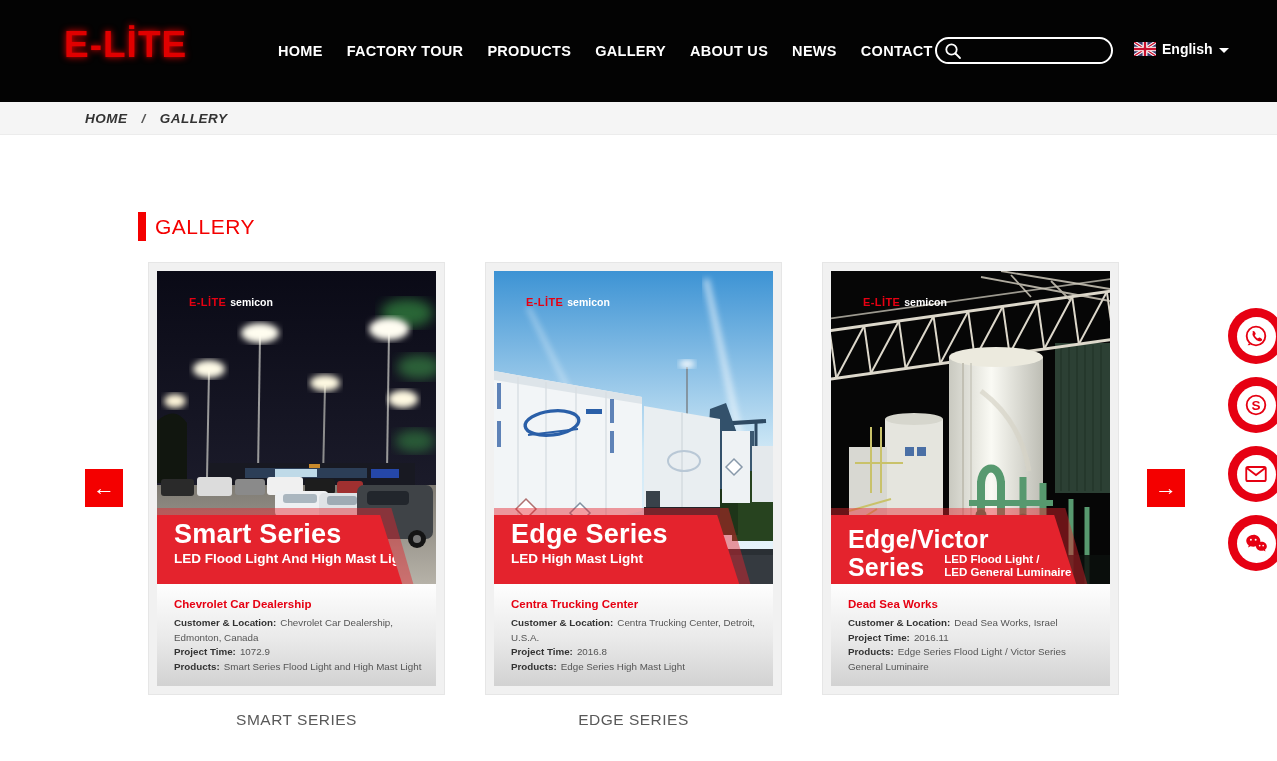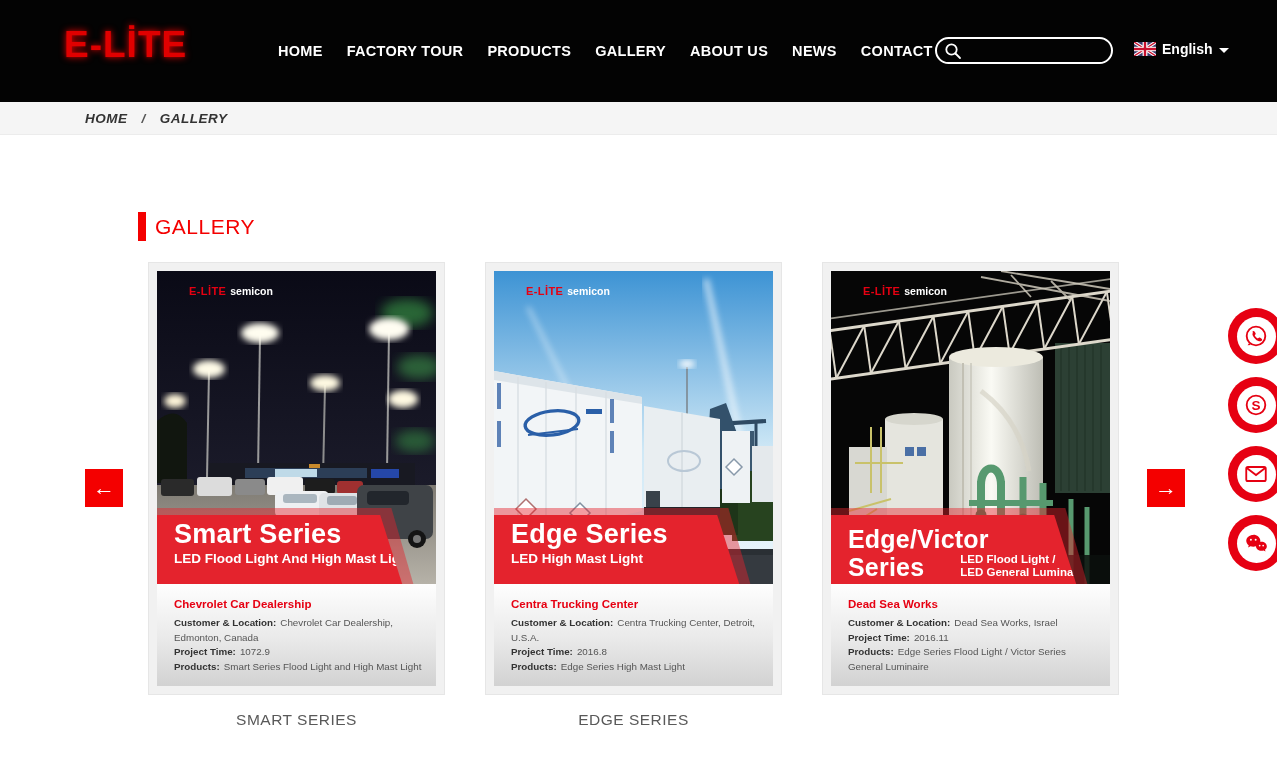--- a/index.html
+++ b/index.html
@@ -38,34 +38,34 @@
   .sec-bar { width:8px; height:29px; background:#f40000; margin-right:9px; }
   .sec-title { font-size:21px; color:#f40000; letter-spacing:.5px; font-weight:normal; }
 
   
   .card { position:absolute; top:262px; width:297px; height:433px; background:#f1f1f1;
           border:1px solid #e6e6e6; padding:8px; cursor:pointer; }
   .card.c1 { left:148px; } .card.c2 { left:485px; } .card.c3 { left:822px; }
   .brochure { position:relative; width:279px; height:415px; }
   .photo { position:relative; width:279px; height:313px; overflow:hidden; }
   .photo svg { display:block; }
-  .photo-brand { position:absolute; left:12px; top:14px; font-size:11px; white-space:nowrap;padding-left:20px; }
+  .photo-brand { position:absolute; left:12px; top:25px; font-size:11px; white-space:nowrap;padding-left:20px; }
   .photo-brand .pb-red { color:#e60012; font-weight:bold; letter-spacing:.4px; }
   .photo-brand .pb-white { color:#fff; font-weight:bold; margin-left:4px; font-size:10.5px; }
   .banner-echo { position:absolute; left:0; bottom:-1px; width:100%; height:77px;
                  background:rgba(228,35,45,.45);
                  clip-path:polygon(0 0, 84% 0, 92% 100%, 0 100%); }
   .banner { position:absolute; left:0; bottom:-1px; width:100%; height:70px;
             background:#e4232d; clip-path:polygon(0 0, 80% 0, 88% 100%, 0 100%);
             color:#fff; padding:5px 0 0 17px; }
   .banner-title { font-size:27px; font-weight:bold; letter-spacing:.2px; line-height:1.05; }
   .banner-sub { font-size:13.5px; font-weight:bold; margin-top:3px; }
   .banner.side { padding-top:12px; }
   .banner.side .banner-title { font-size:25px; line-height:1.02; }
-  .banner-row { display:flex; align-items:flex-end; gap:20px; }
+  .banner-row { display:flex; align-items:flex-end; gap:4px; }
   .banner.side .banner-sub { font-size:11.5px; line-height:1.15; margin:0 0 2px 16px; white-space:pre-line; }
   .info { width:279px; height:102px; background:linear-gradient(#fefefe, #e9e9e9 55%, #d2d2d2);
           padding:14px 14px 0 17px; }
   .proj-name { color:#e60012; font-size:11.5px; font-weight:bold; margin-bottom:6px; }
   .info-row { font-size:9.8px; color:#555; line-height:14.5px; }
   .info-row b { color:#333; font-weight:bold; margin-right:4px; }
   .caption { position:absolute; top:711px; width:297px; text-align:center;
              font-size:15.5px; color:#595959; letter-spacing:.5px; font-stretch:condensed; cursor:pointer; }
   .caption.c1 { left:148px; } .caption.c2 { left:485px; } .caption.c3 { left:822px; }
 

